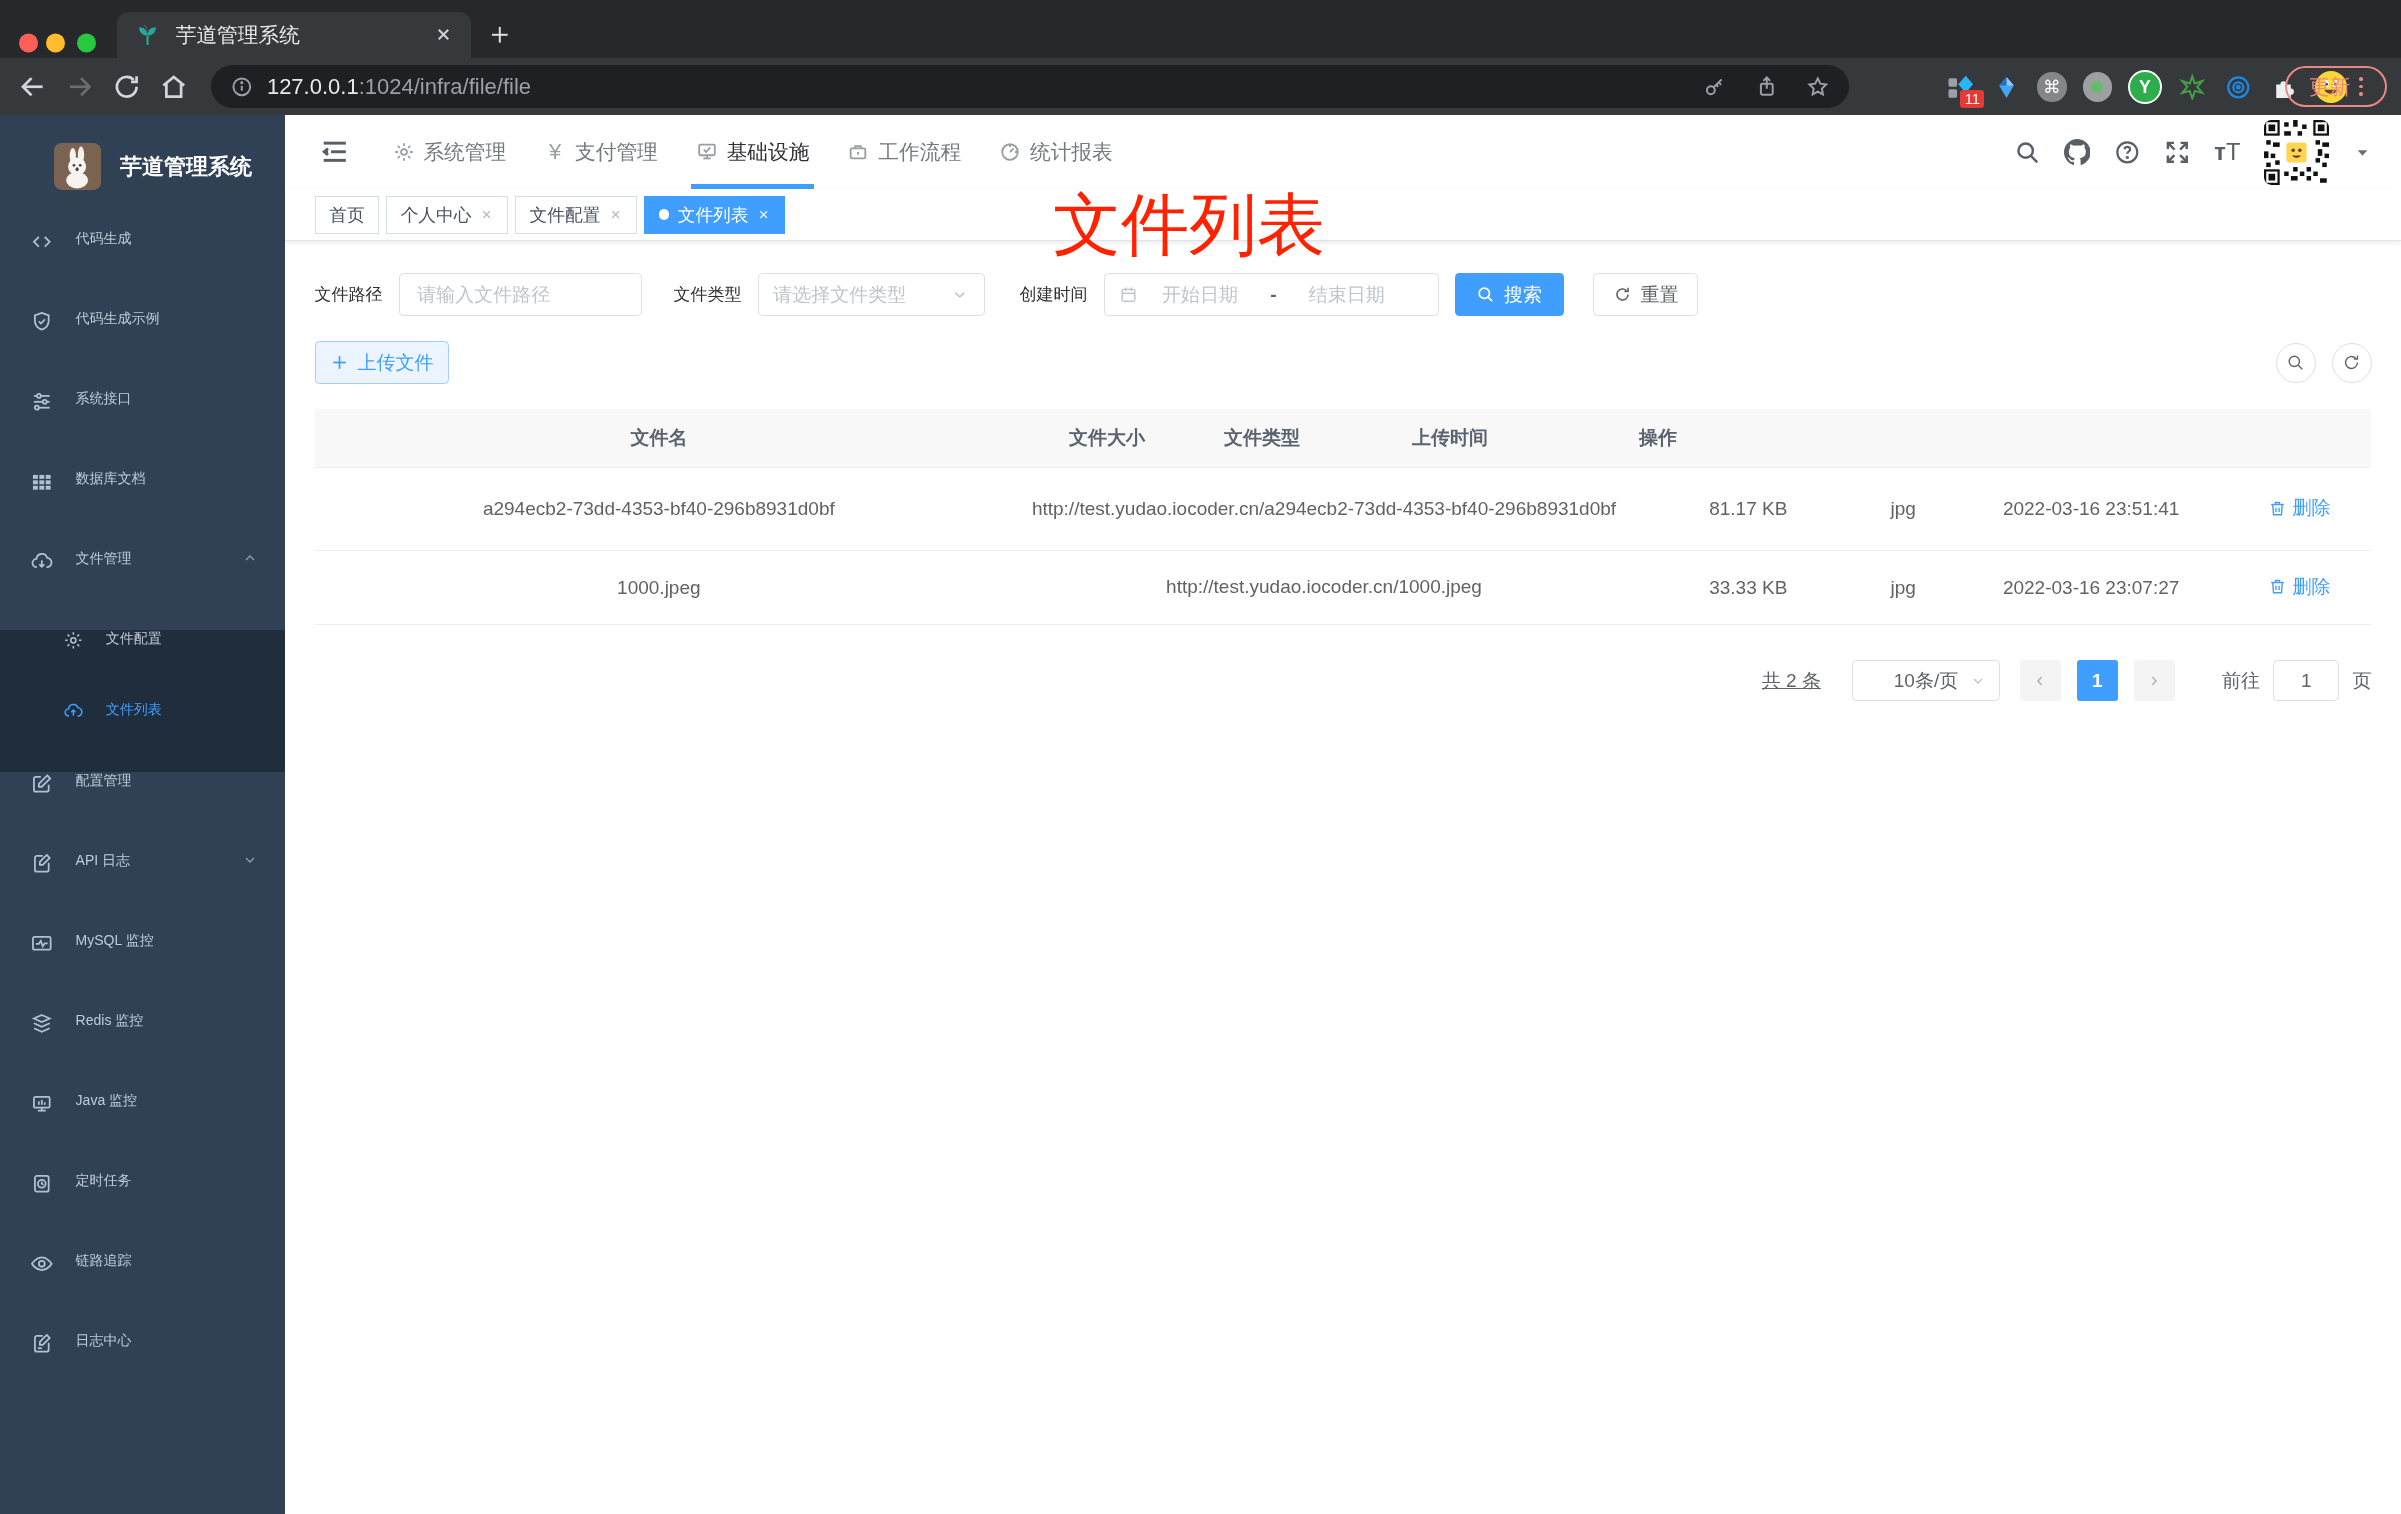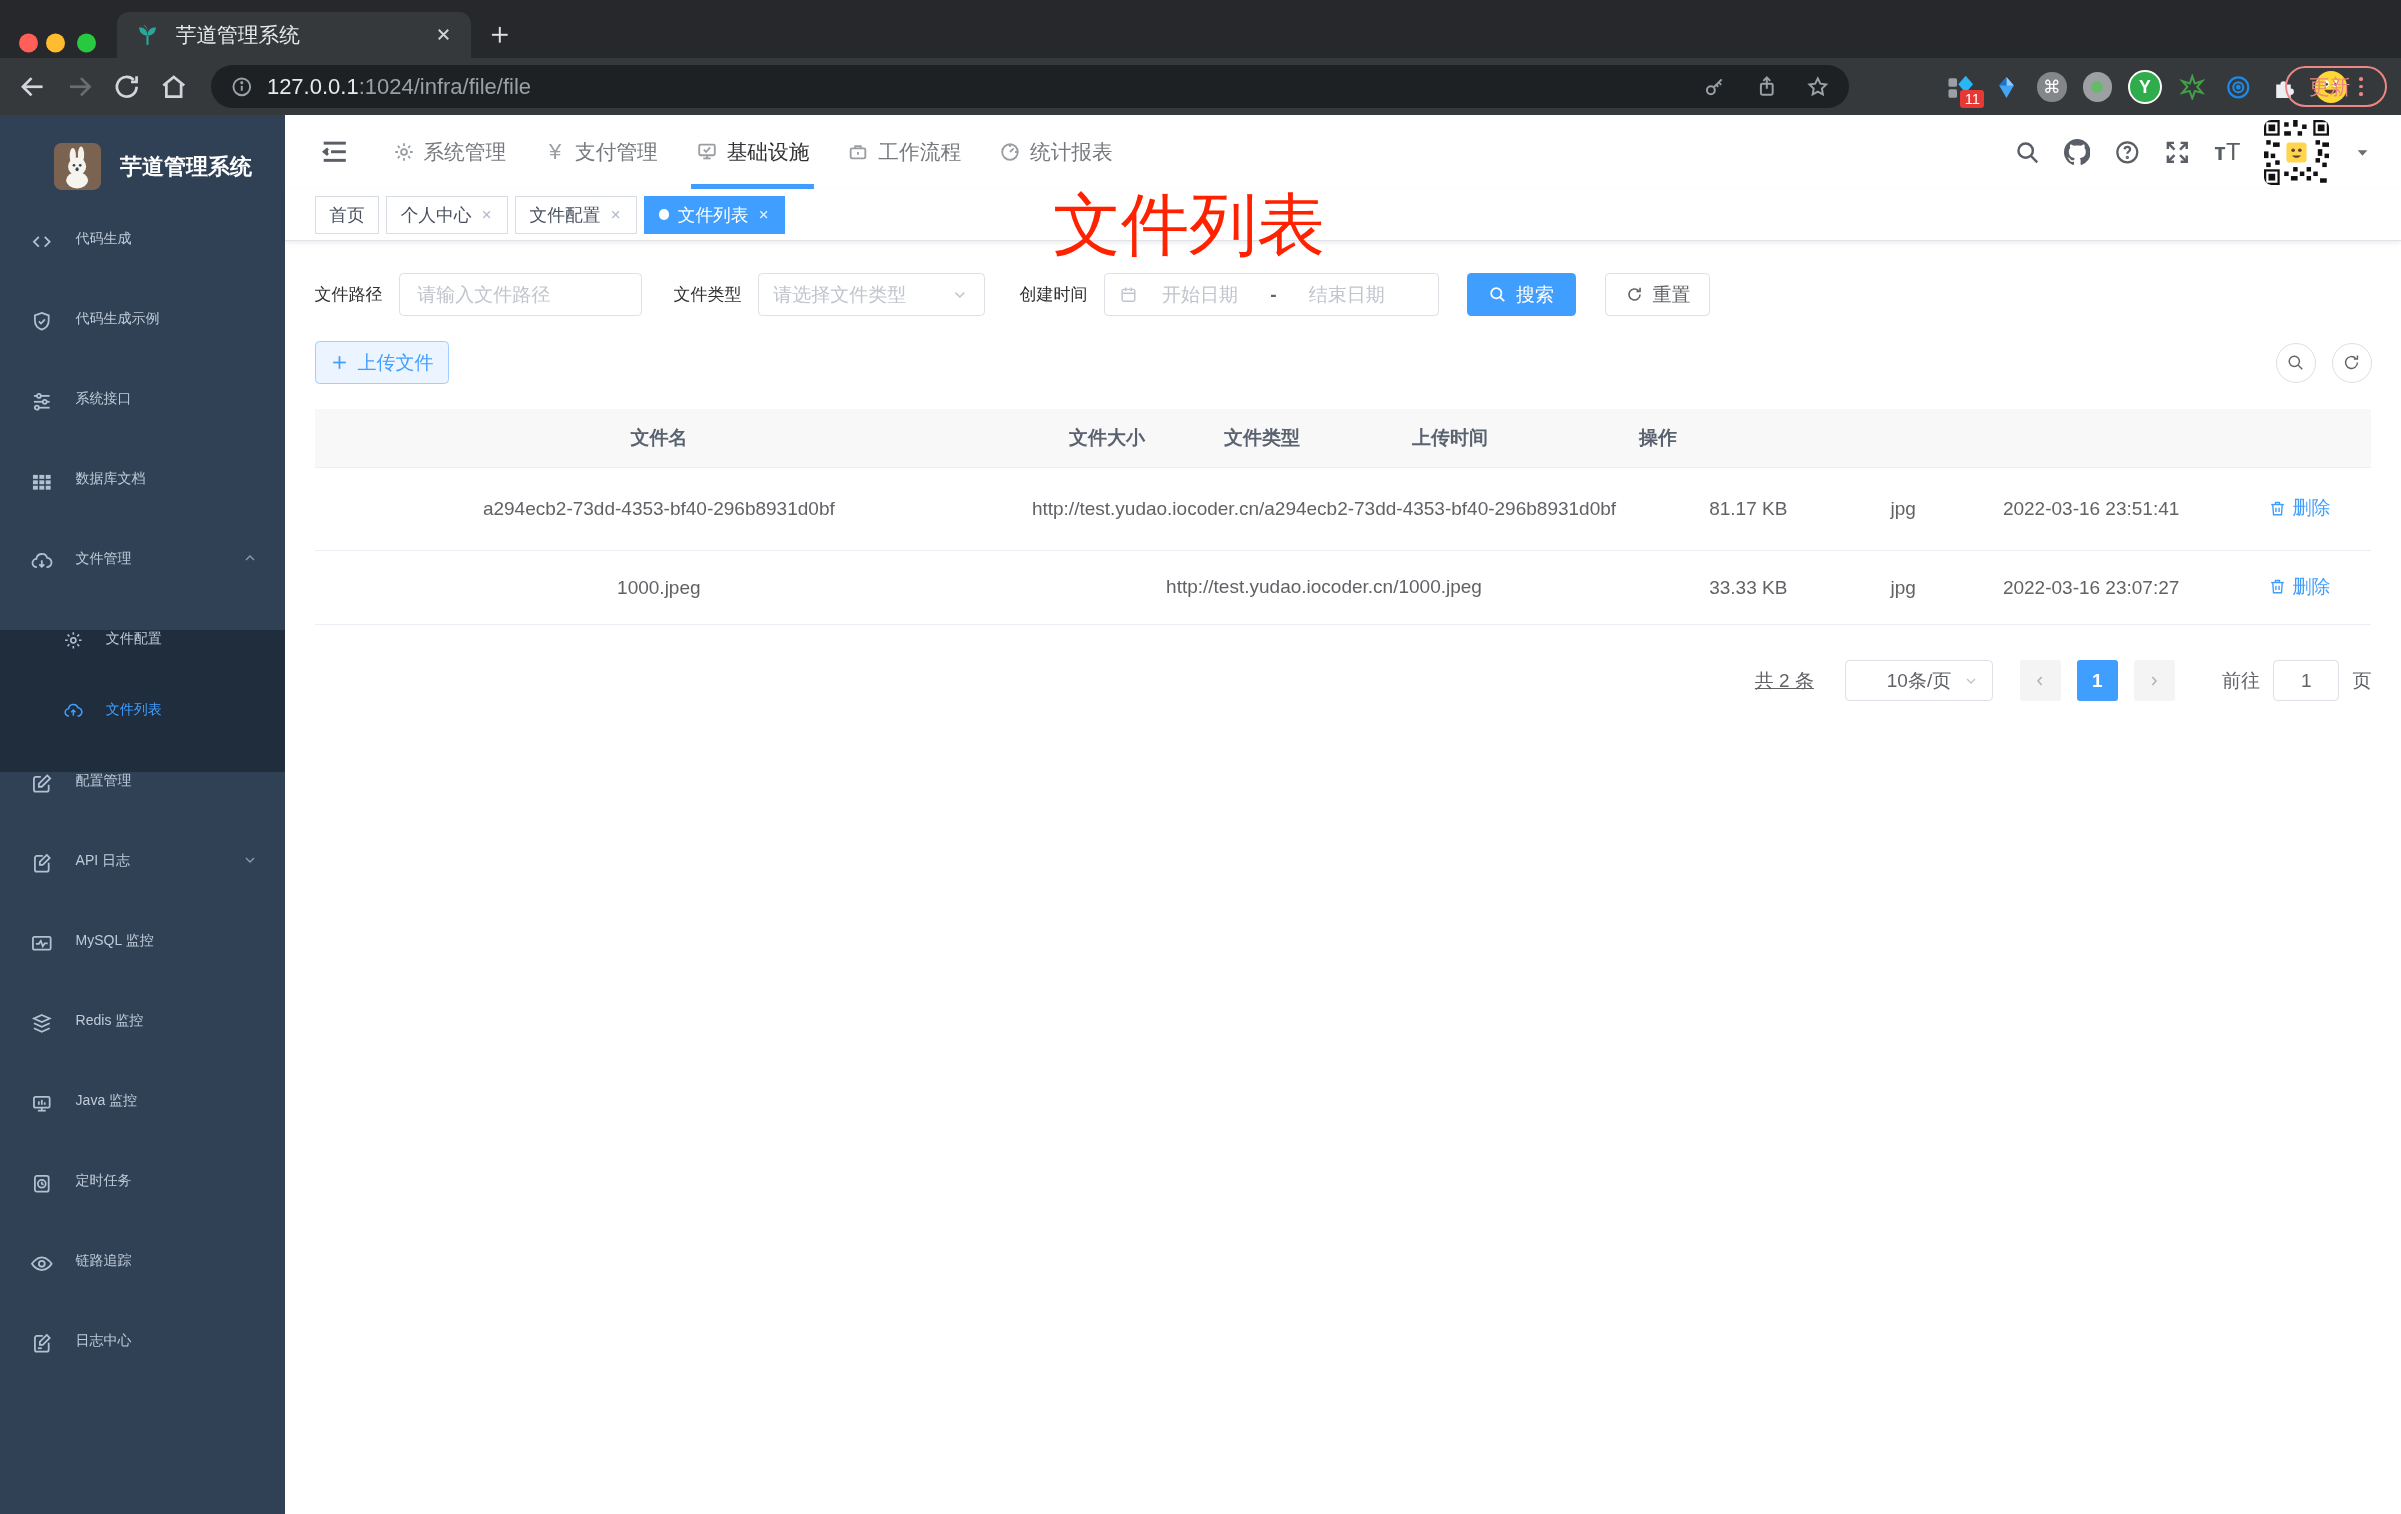--- a/index.html
+++ b/index.html
@@ -66,21 +66,21 @@
   .annotation { position:absolute; left:1053px; top:180px; font-size:68px; color:#ff2200; z-index:5; white-space:nowrap; }
 
   .content { flex:1; padding:0 29.5px; position:relative; background:#fff; }
 
   
   .filters { display:flex; align-items:center; margin-top:32px; height:43px; }
   .flabel { font-size:17px; font-weight:normal; color:#303133; margin-right:16px; white-space:nowrap; }
   .fctrl { height:43px; border:0.7px solid #dcdfe6; border-radius:4.4px; display:flex; align-items:center; font-size:19px; color:#c0c4cc; background:#fff; }
   .f-path { width:243px; padding:0 17.7px; margin-right:32px; }
   .f-type { width:227px; padding:0 14.8px; margin-right:35px; justify-content:space-between; }
-  .f-date { width:335px; padding:0 14.8px; gap:13.3px; margin-right:28px; }
+  .f-date { width:335px; padding:0 14.8px; gap:13.3px; margin-right:16px; }
   .f-date .sep { color:#606266; font-weight:bold; }
   input.ghost { border:none; outline:none; width:100%; font-size:19px; color:#606266; font-family:inherit; }
   input.ghost::placeholder { color:#c0c4cc; }
   .btn { height:43px; border-radius:4.4px; font-size:19px; display:flex; align-items:center; justify-content:center; gap:8.9px; cursor:pointer; border:0.7px solid transparent; }
   .btn-search { width:109px; background:#409eff; color:#fff; margin-right:29.5px; }
   .btn-reset { width:105px; background:#fff; border-color:#dcdfe6; color:#606266; }
   .cicon { width:19px; height:19px; }
 
   .toolbar-row { margin-top:25px; display:flex; align-items:center; }
   .btn-upload { width:134px; background:#ecf5ff; border-color:#a0cfff; color:#409eff; }
@@ -94,21 +94,21 @@
   .thead { background:#f8f8f9; color:#5a6270; font-weight:bold; height:59px; border-bottom:0.7px solid #ebeef5; }
   .cell { text-align:center; padding:0 10.3px; }
   .c-name { width:689px; } .c-url { width:642px; word-break:break-all; line-height:1.7; } .c-size { width:207px; } .c-type { width:103px; } .c-time { width:273px; } .c-act { width:143px; }
   .r1 { height:83px; } .r2 { height:74px; }
   .del-link { color:#409eff; display:inline-flex; align-items:center; gap:5.9px; cursor:pointer; }
   .del-link svg { width:19px; height:19px; }
 
   
   .pagination { margin-top:35px; display:flex; align-items:center; justify-content:flex-end; font-size:19px; color:#606266; gap:0; }
   .pg-total { margin-right:31px;text-decoration:underline; }
-  .pg-select { width:148px; height:41px; border:0.7px solid #dcdfe6; border-radius:4.4px; display:flex; align-items:center; justify-content:center; gap:11.8px; margin-right:27px; cursor:pointer;padding-left:28px; }
+  .pg-select { width:148px; height:41px; border:0.7px solid #dcdfe6; border-radius:4.4px; display:flex; align-items:center; justify-content:center; gap:11.8px; margin-right:20px; cursor:pointer;padding-left:28px; }
   .pg-select .sel-caret { width:16px; height:16px; color:#c0c4cc; }
   .pg-btn { width:41px; height:41px; border-radius:3px; background:#f4f4f5; display:flex; align-items:center; justify-content:center; color:#b0b3b8; margin-right:16px; cursor:pointer; }
   .pg-btn svg { width:16px; height:16px; }
   .pg-cur { width:41px; height:41px; border-radius:3px; background:#409eff; color:#fff; display:flex; align-items:center; justify-content:center; font-weight:bold; margin-right:16px; }
   .pg-goto { margin-left:31px; margin-right:13.3px; }
   .pg-input { width:66px; height:41px; border:0.7px solid #dcdfe6; border-radius:4.4px; text-align:center; font-size:19px; color:#606266; margin-right:13.3px; font-family:inherit; }
 
   svg { display:block; }
 </style>
 </head>

